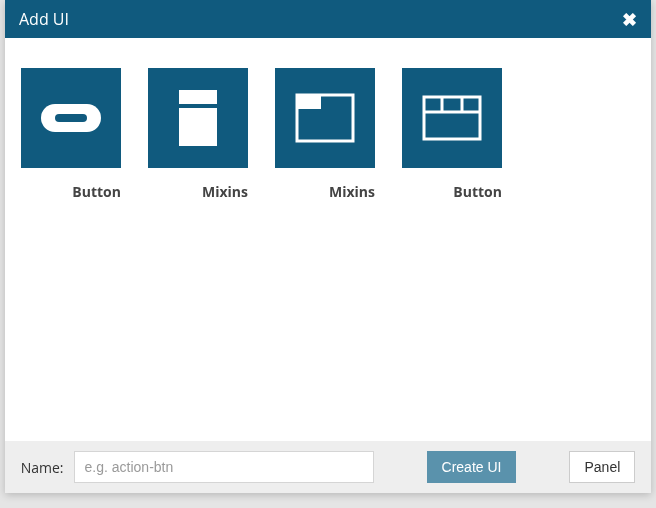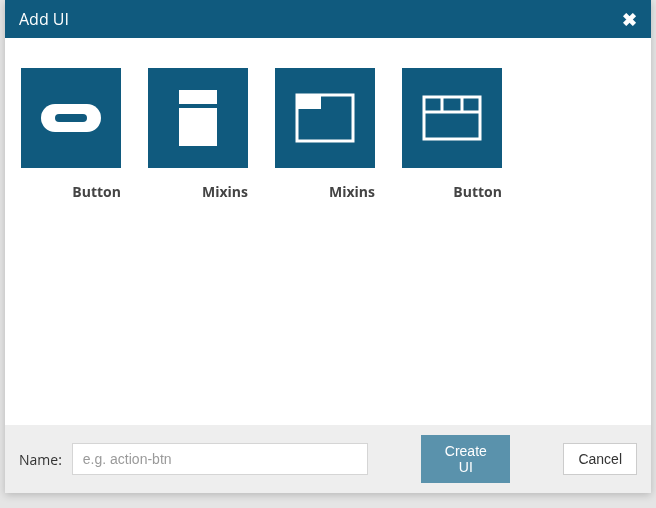--- a/index.html
+++ b/index.html
@@ -179,16 +179,16 @@
       </div>
 
 
     </div>
   </div>
 
   <div class="modal-footer">
     <span class="name-label">Name:</span>
     <input type="text" class="name-input" placeholder="e.g. action-btn" style="">
     <button class="btn btn-primary">Create UI</button>
-    <button class="btn">Cancel</button>
+    <button class="btn">Panel</button>
   </div>
 
 </div>
 
 </body></html>

